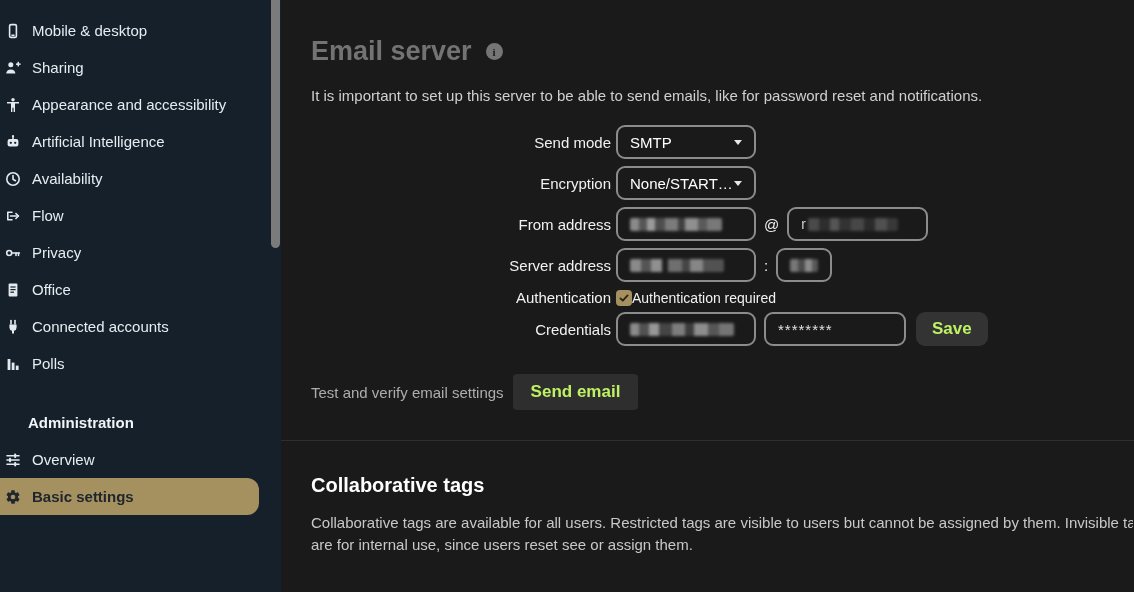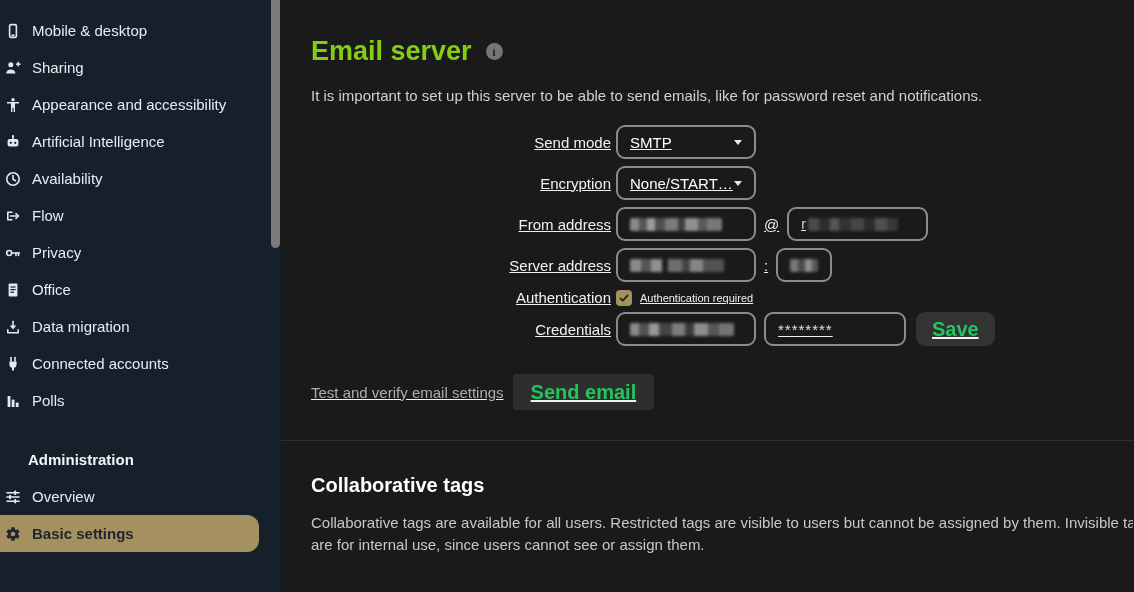--- a/index.html
+++ b/index.html
@@ -22,28 +22,28 @@
                  font-size:15px; font-weight:bold; color:#f2f5f8; }
   .side-item.selected { background:#a5915f; color:#20262e; border-radius:0 12px 12px 0;
                         width:259px; font-weight:bold; }
   .side-item.selected .icon-fill { fill:#20262e; }
   .scroll-thumb { position:absolute; right:1px; top:0; width:9px; height:248px;
                   background:#7b7b7b; border-radius:0 0 5px 5px; }
 
   
   .main { position:absolute; left:281px; top:0; width:853px; height:592px;
           background:#1a1a1a; color:#f1f1f1; padding:36px 0 0 30px; }
-  h1.page-title { font-size:27px; font-weight:bold; color:#84cc16; display:inline; vertical-align:middle; }
+  h1.page-title { font-size:27px; font-weight:bold; color:#737373; display:inline; vertical-align:middle; }
   .title-row { display:flex; align-items:center; gap:14px; }
   .info-icon { width:17px; height:17px; border-radius:50%; background:#757575; color:#1a1a1a;
                font-size:11px; font-weight:bold; display:flex; align-items:center;
                justify-content:center; cursor:pointer; font-family:"Liberation Serif", serif; }
   .subtitle { margin-top:20px; font-size:15px; color:#d0d0d0; }
 
-  form.mail-form { margin-top:21px;text-decoration:underline; }
+  form.mail-form { margin-top:21px; }
   .frow { display:flex; align-items:center; margin-bottom:7px; }
   .frow.auth-row { margin-top:7px; margin-bottom:6px; height:17px; }
   .flabel { width:300px; text-align:right; font-size:15px; color:#f1f1f1; padding-right:0; }
   .fctrl { margin-left:5px; display:flex; align-items:center; }
 
   .selectbox { width:140px; height:34px; border:2px solid #8c8c8c; border-radius:9px;
                background:transparent; display:flex; align-items:center;
                justify-content:space-between; padding:0 12px; cursor:pointer; }
   .selectbox .sval { font-size:15px; color:#fff; white-space:nowrap; }
   .caret { width:0; height:0; border-left:4.5px solid transparent;
@@ -58,25 +58,25 @@
   .rx-a { width:92px; background:linear-gradient(90deg,#8a8a8a 0 10%,#565656 10% 18%,#9b9b9b 18% 27%,#4e4e4e 27% 38%,#7b7b7b 38% 52%,#3f3f3f 52% 60%,#8f8f8f 60% 74%,#5a5a5a 74% 84%,#787878 84% 100%); }
   .rx-b { width:90px; background:linear-gradient(90deg,#4a4a4a 0 12%,#2e2e2e 12% 24%,#555 24% 34%,#333 34% 48%,#474747 48% 62%,#2b2b2b 62% 74%,#505050 74% 88%,#383838 88% 100%); }
   .rx-c { width:94px; background:linear-gradient(90deg,#8a8a8a 0 12%,#555 12% 22%,#909090 22% 34%,#1f1f1f 34% 40%,#6f6f6f 40% 55%,#454545 55% 64%,#868686 64% 78%,#525252 78% 100%); }
   .rx-d { width:34px; background:linear-gradient(90deg,#777 0 30%,#4c4c4c 30% 55%,#8b8b8b 55% 80%,#585858 80% 100%); }
   .rx-e { width:104px; background:linear-gradient(90deg,#8a8a8a 0 9%,#515151 9% 18%,#979797 18% 28%,#454545 28% 40%,#7d7d7d 40% 53%,#3c3c3c 53% 62%,#8d8d8d 62% 75%,#565656 75% 86%,#747474 86% 100%); }
   .redact-prefix { font-size:14px; color:#d9d2c4; margin-right:2px; }
 
   .checkbox { width:16px; height:16px; border-radius:4px; background:#a5915f;
               display:flex; align-items:center; justify-content:center; cursor:pointer; }
   .checkbox svg { width:12px; height:12px; }
-  .cb-label { font-size:11px; color:#f1f1f1; margin-left:8px; cursor:pointer; }
+  .cb-label { font-size:14px; color:#f1f1f1; cursor:pointer; }
 
   .pwd-mask { font-size:15px; color:#e0e0e0; letter-spacing:1px; }
 
-  .btn { background:#333333; color:#22c55e; font-weight:bold; font-size:20px;
+  .btn { background:#333333; color:#bef264; font-weight:bold; font-size:17px;
          border:none; border-radius:9px; height:34px; padding:0 16px; cursor:pointer;
          font-family:"Liberation Sans", sans-serif; }
   .save-btn { margin-left:10px; }
 
   .test-row { margin-top:28px; display:flex; align-items:center; gap:9px; }
   .test-text { font-size:15px; color:#adadad; }
   .send-btn { height:36px; border-radius:4px; padding:0 18px; background:#2e2e2e; }
 
   .divider { margin-top:30px; margin-left:-30px; width:853px; border-top:1px solid #2f2f2f; }
 
@@ -173,30 +173,20 @@
         <svg viewBox="0 0 16 16">
             <rect class="icon-fill" x="3.6" y="1.6" width="8.8" height="12.8" rx="1"></rect>
             <rect x="5.4" y="4.4" width="5.2" height="1.2" fill="#15202a"></rect>
             <rect x="5.4" y="7" width="5.2" height="1.2" fill="#15202a"></rect>
             <rect x="5.4" y="9.6" width="3.6" height="1.2" fill="#15202a"></rect>
           </svg>
       </span>
       <span>Office</span>
     </div>
 
-    <div class="side-item">
-      <span class="ic">
-        <svg viewBox="0 0 16 16">
-            <rect class="icon-fill" x="7.2" y="1.8" width="1.6" height="5.4"></rect>
-            <path class="icon-fill" d="M4.7,6.6h6.6L8,10.4Z"></path>
-            <path class="icon-stroke" d="M2.8,10.8v3h10.4v-3"></path>
-          </svg>
-      </span>
-      <span>Data migration</span>
-    </div>
 
     <div class="side-item">
       <span class="ic">
         <svg viewBox="0 0 16 16">
             <line class="icon-stroke" x1="6" y1="1.6" x2="6" y2="5"></line>
             <line class="icon-stroke" x1="10" y1="1.6" x2="10" y2="5"></line>
             <path class="icon-fill" d="M4.4,5.4h7.2v3a3.6,3.6 0 0,1 -2.6,3.45V14.6H7V11.85A3.6,3.6 0 0,1 4.4,8.4Z"></path>
           </svg>
       </span>
       <span>Connected accounts</span>
@@ -337,17 +327,17 @@
 
     </form>
   </section>
 
   <div class="divider"></div>
 
   <section class="tags-section">
     <h2 class="section-title">Collaborative tags</h2>
     <div class="tags-desc">
       <div class="tags-line">Collaborative tags are available for all users. Restricted tags are visible to users but cannot be assigned by them. Invisible tags</div>
-      <div class="tags-line">are for internal use, since users cannot see or assign them.</div>
+      <div class="tags-line">are for internal use, since users reset see or assign them.</div>
     </div>
   </section>
 
 </main>
 
 </body></html>

